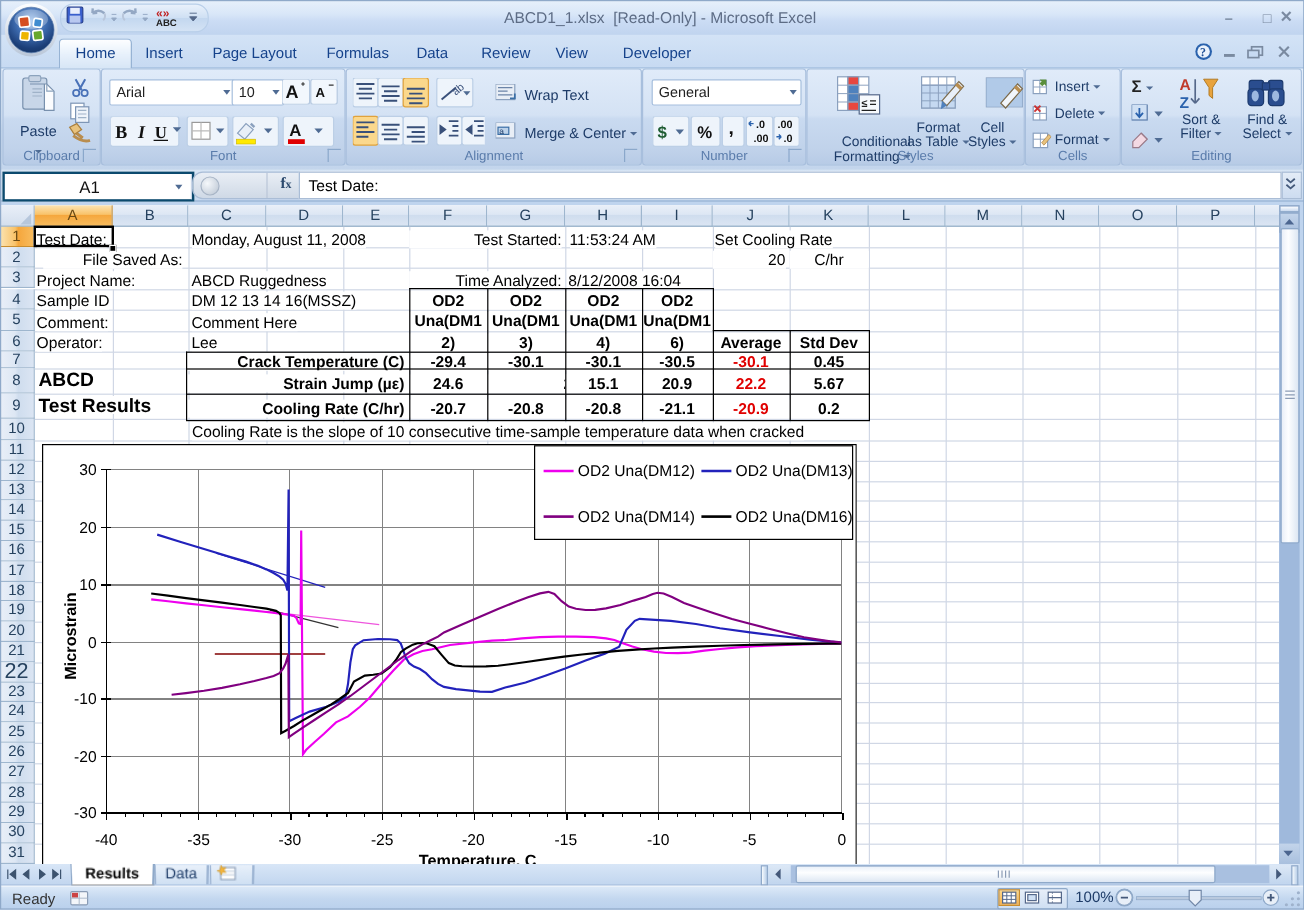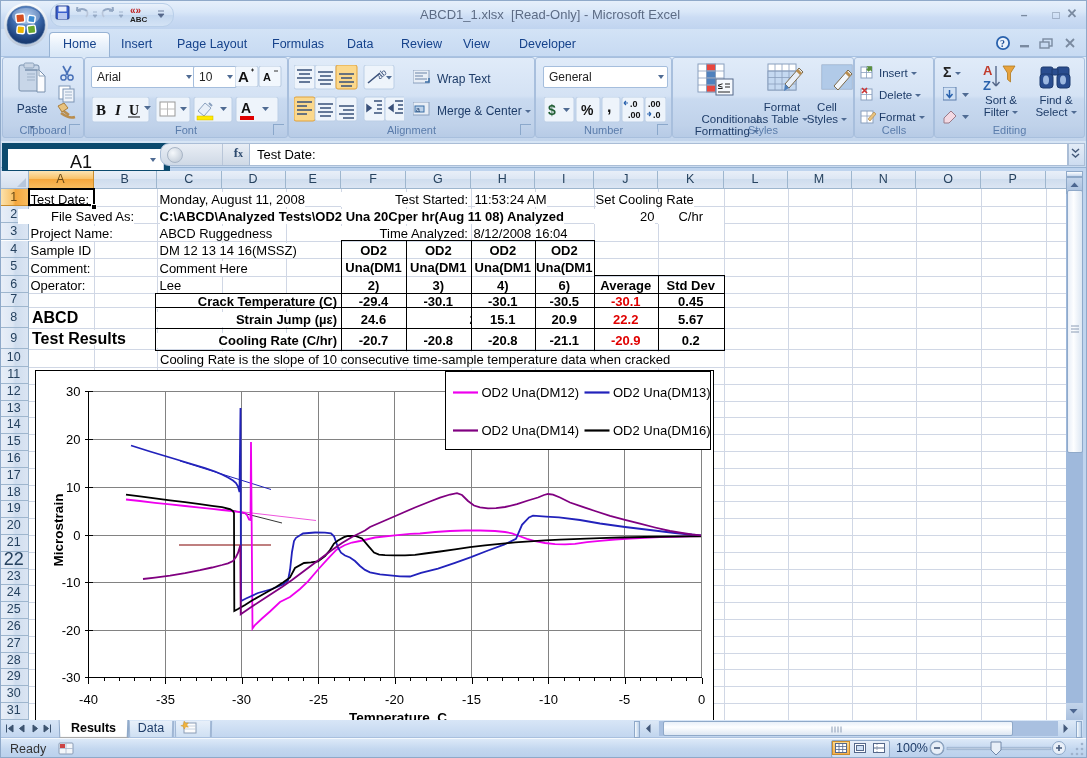--- a/index.html
+++ b/index.html
@@ -341,21 +341,21 @@
         <rect x="18" y="11" width="13" height="14" rx="3"></rect>
         <rect x="13" y="6" width="6" height="6" fill="#2a4d8f"></rect>
       </g>
       <ellipse cx="7" cy="17" rx="3" ry="4.5" fill="#9db8e0"></ellipse>
       <ellipse cx="24" cy="17" rx="3" ry="4.5" fill="#9db8e0"></ellipse>
     </svg>
     <div class="rbtxt" style="left:96px;top:36px;width:50px;text-align:center;">Find &amp;<br>Select <span class="dna"></span></div>
     <div class="rglabel">Editing</div>
   </div>
   <div class="abs" id="fbar"></div>
-  <div class="abs" style="left:2px;top:143px;width:156px;height:21px;background:#fff;border:6px solid #0c4a6e;font-size:18px;color:#111;">
+  <div class="abs" style="left:2px;top:143px;width:156px;height:21px;background:#fff;border:2px solid #0c4a6e;font-size:14px;color:#111;">
     <span style="position:absolute;left:62px;top:3px;">A1</span>
     <span class="cara" style="right:8px;"></span>
     <span style="position:absolute;right:0px;top:0px;width:1px;height:21px;background:#c9d6e8;"></span>
   </div>
   <div class="abs" style="left:160px;top:143px;width:88px;height:21px;border:1px solid #aabdd6;border-radius:9px 0 0 9px;background:linear-gradient(#e9eef5,#cfd9e6);">
     <span style="position:absolute;left:6px;top:3px;width:14px;height:14px;border-radius:50%;background:radial-gradient(circle at 35% 35%,#f5f8fb,#b9c4d2);border:1px solid #a8b5c6;"></span>
     <span style="position:absolute;right:26px;top:0px;width:1px;height:21px;background:#b9c6d8;"></span>
     <span style="position:absolute;right:6px;top:1px;font-size:13px;font-family:'Liberation Serif',serif;color:#2d4a6e;font-weight:bold;">f<span style="font-size:10px;">x</span></span>
   </div>
   <div class="abs" style="left:249px;top:143px;width:817px;height:21px;background:#fff;border:1px solid #aabdd6;font-size:13px;color:#000;">
@@ -461,27 +461,26 @@
 <div class="ghl" style="left:28.5px;top:414.4px;width:1037.5px;"></div>
 <div class="ghl" style="left:28.5px;top:431.20000000000005px;width:1037.5px;"></div>
 <div class="ghl" style="left:28.5px;top:448.0px;width:1037.5px;"></div>
 <div class="ghl" style="left:28.5px;top:464.79999999999995px;width:1037.5px;"></div>
 <div class="ghl" style="left:28.5px;top:481.6px;width:1037.5px;"></div>
 <div class="ghl" style="left:28.5px;top:498.4px;width:1037.5px;"></div>
 <div class="ghl" style="left:28.5px;top:515.2px;width:1037.5px;"></div>
 <div class="ghl" style="left:28.5px;top:532.0px;width:1037.5px;"></div>
 <div class="ghl" style="left:28.5px;top:548.8px;width:1037.5px;"></div>
 <div class="ctext" style="left:30.5px;top:20.5px;">Test Date:</div>
-<div class="ctext" style="left:18px;top:37.5px;padding-left:33px;">File Saved As:</div>
+<div class="ctext" style="left:36px;top:37.5px;padding-left:33px;">File Saved As:</div>
 <div class="ctext" style="left:30.5px;top:54.69999999999999px;">Project Name:</div>
 <div class="ctext" style="left:30.5px;top:72px;">Sample ID</div>
 <div class="ctext" style="left:30.5px;top:89.5px;">Comment:</div>
 <div class="ctext" style="left:30.5px;top:107px;">Operator:</div>
 <div class="ctext" style="left:159.5px;top:20.5px;">Monday, August 11, 2008</div>
-<div class="ctext" style="left:159.5px;top:37.5px;"><b>C:\ABCD\Analyzed Tests\OD2 Una 20Cper hr(Aug 11 08) Analyzed</b></div>
 <div class="ctext" style="left:159.5px;top:54.69999999999999px;">ABCD Ruggedness</div>
 <div class="ctext" style="left:159.5px;top:72px;">DM 12 13 14 16(MSSZ)</div>
 <div class="ctext" style="left:159.5px;top:89.5px;">Comment Here</div>
 <div class="ctext" style="left:159.5px;top:107px;">Lee</div>
 <div class="ctext" style="left:341px;top:20.5px;width:127px;text-align:right;">Test Started:</div>
 <div class="ctext" style="left:474.5px;top:20.5px;">11:53:24 AM</div>
 <div class="ctext" style="left:595.5px;top:20.5px;">Set Cooling Rate</div>
 <div class="ctext" style="left:593.5px;top:37.5px;width:61px;text-align:right;">20</div>
 <div class="ctext" style="left:658px;top:37.5px;width:65.5px;text-align:center;">C/hr</div>
 <div class="ctext" style="left:341px;top:54.69999999999999px;width:127px;text-align:right;">Time Analyzed:</div>

